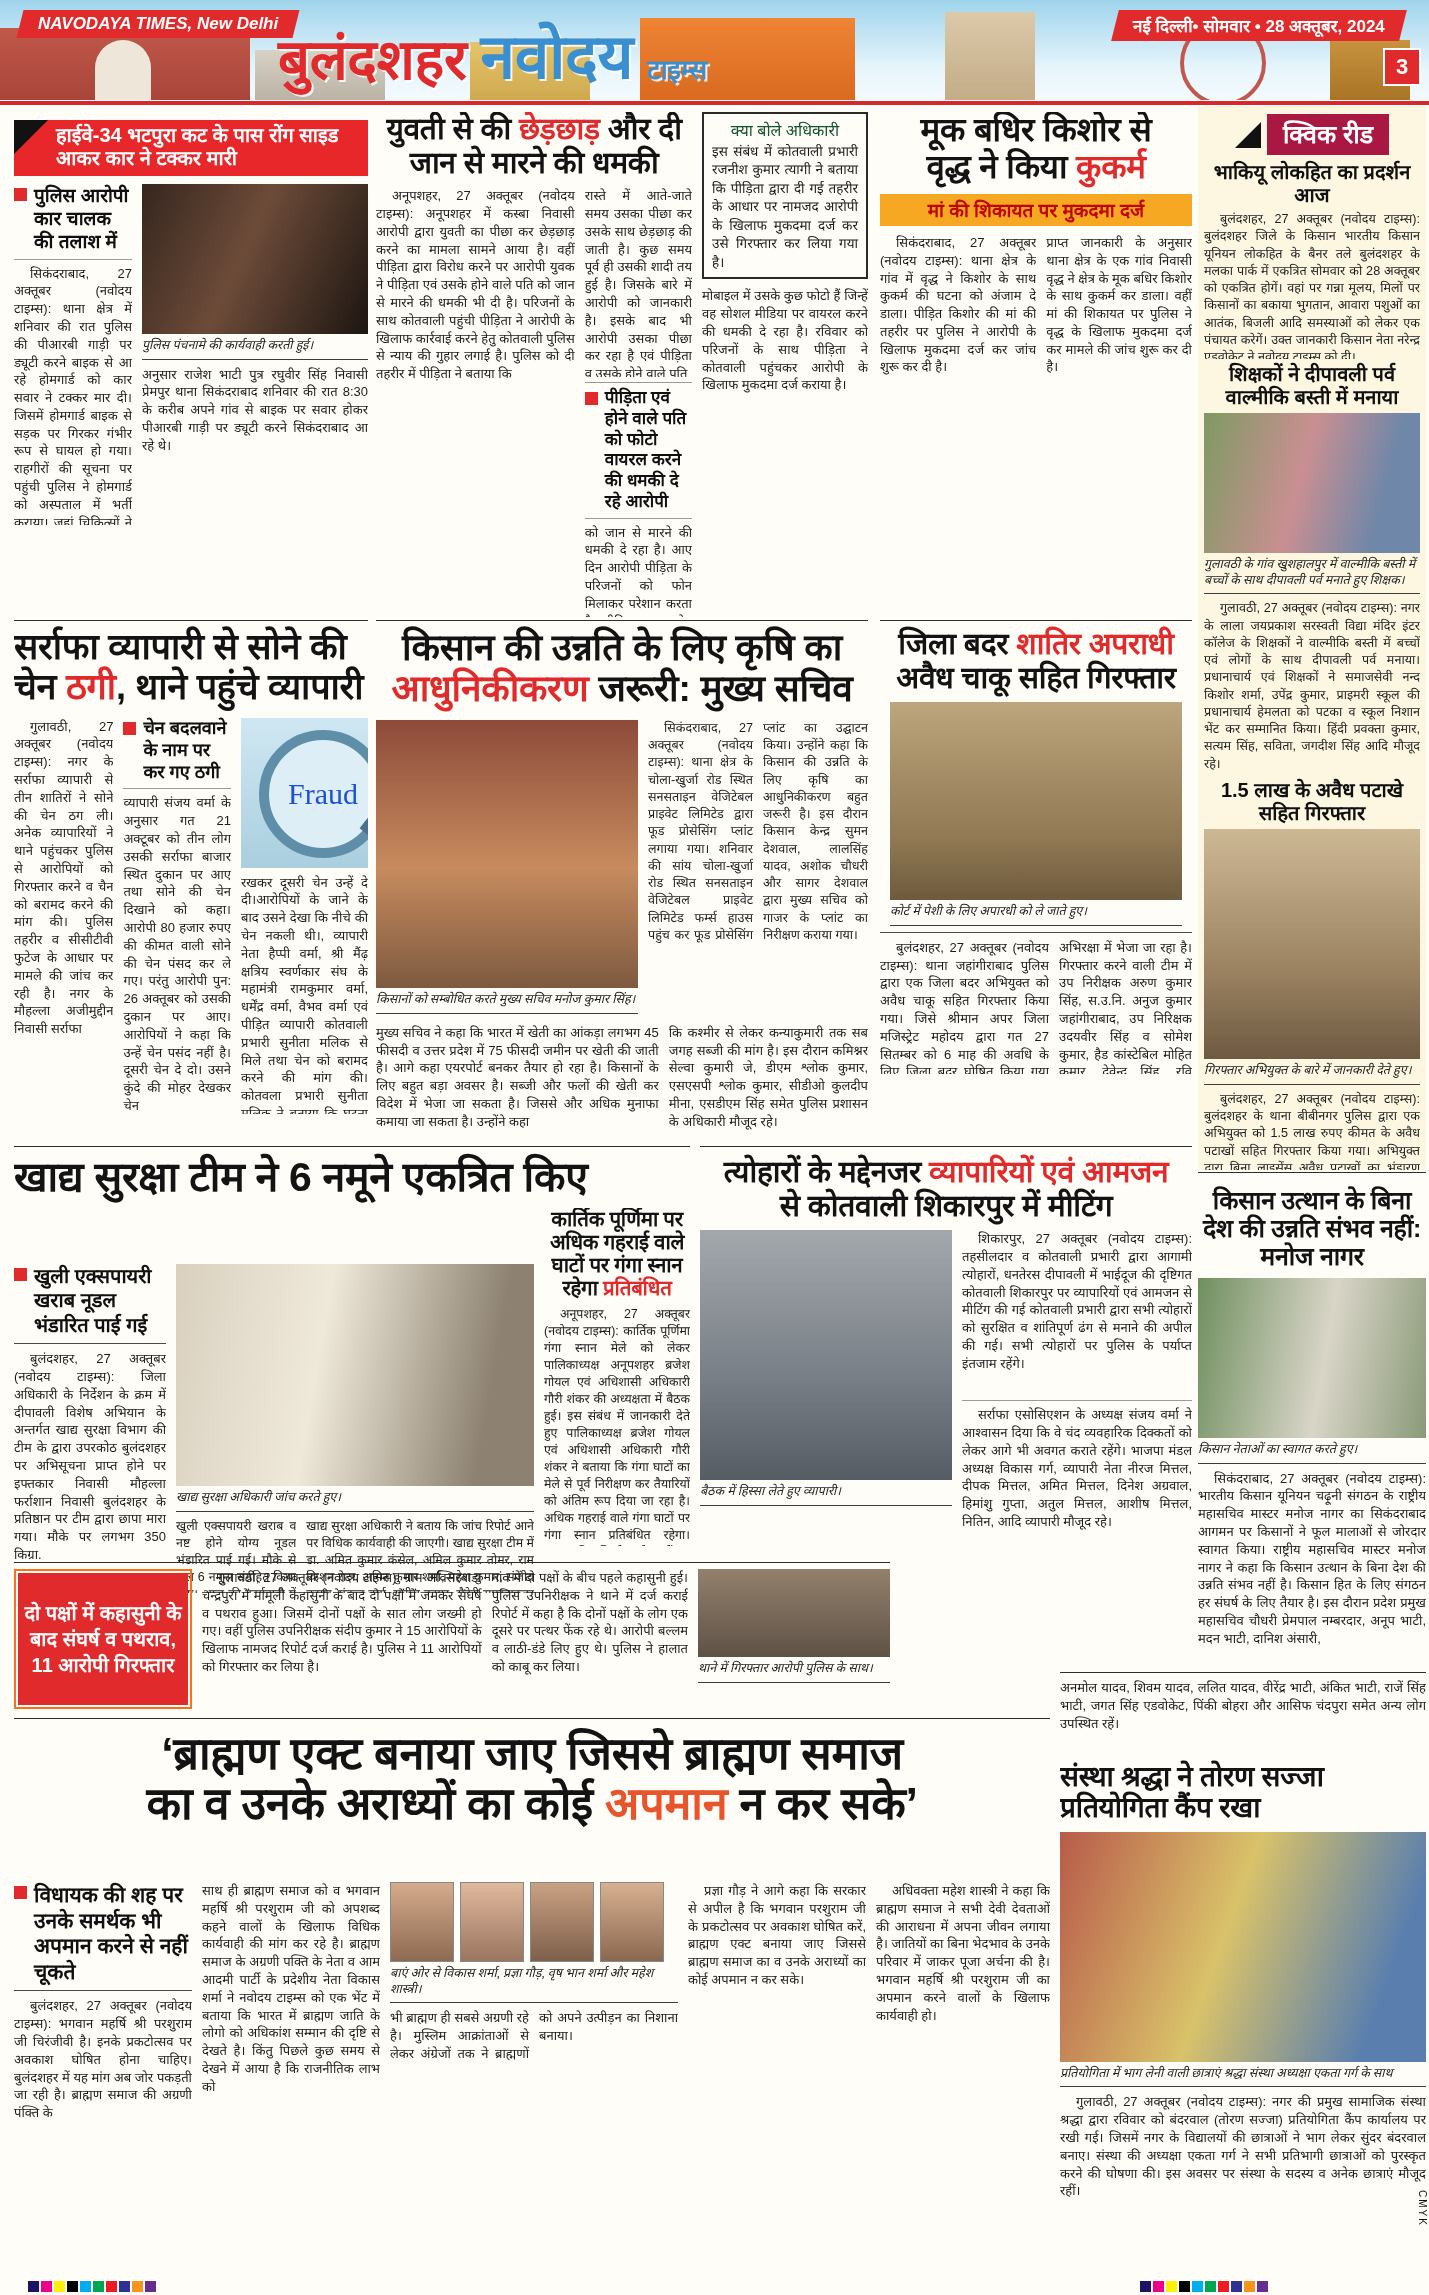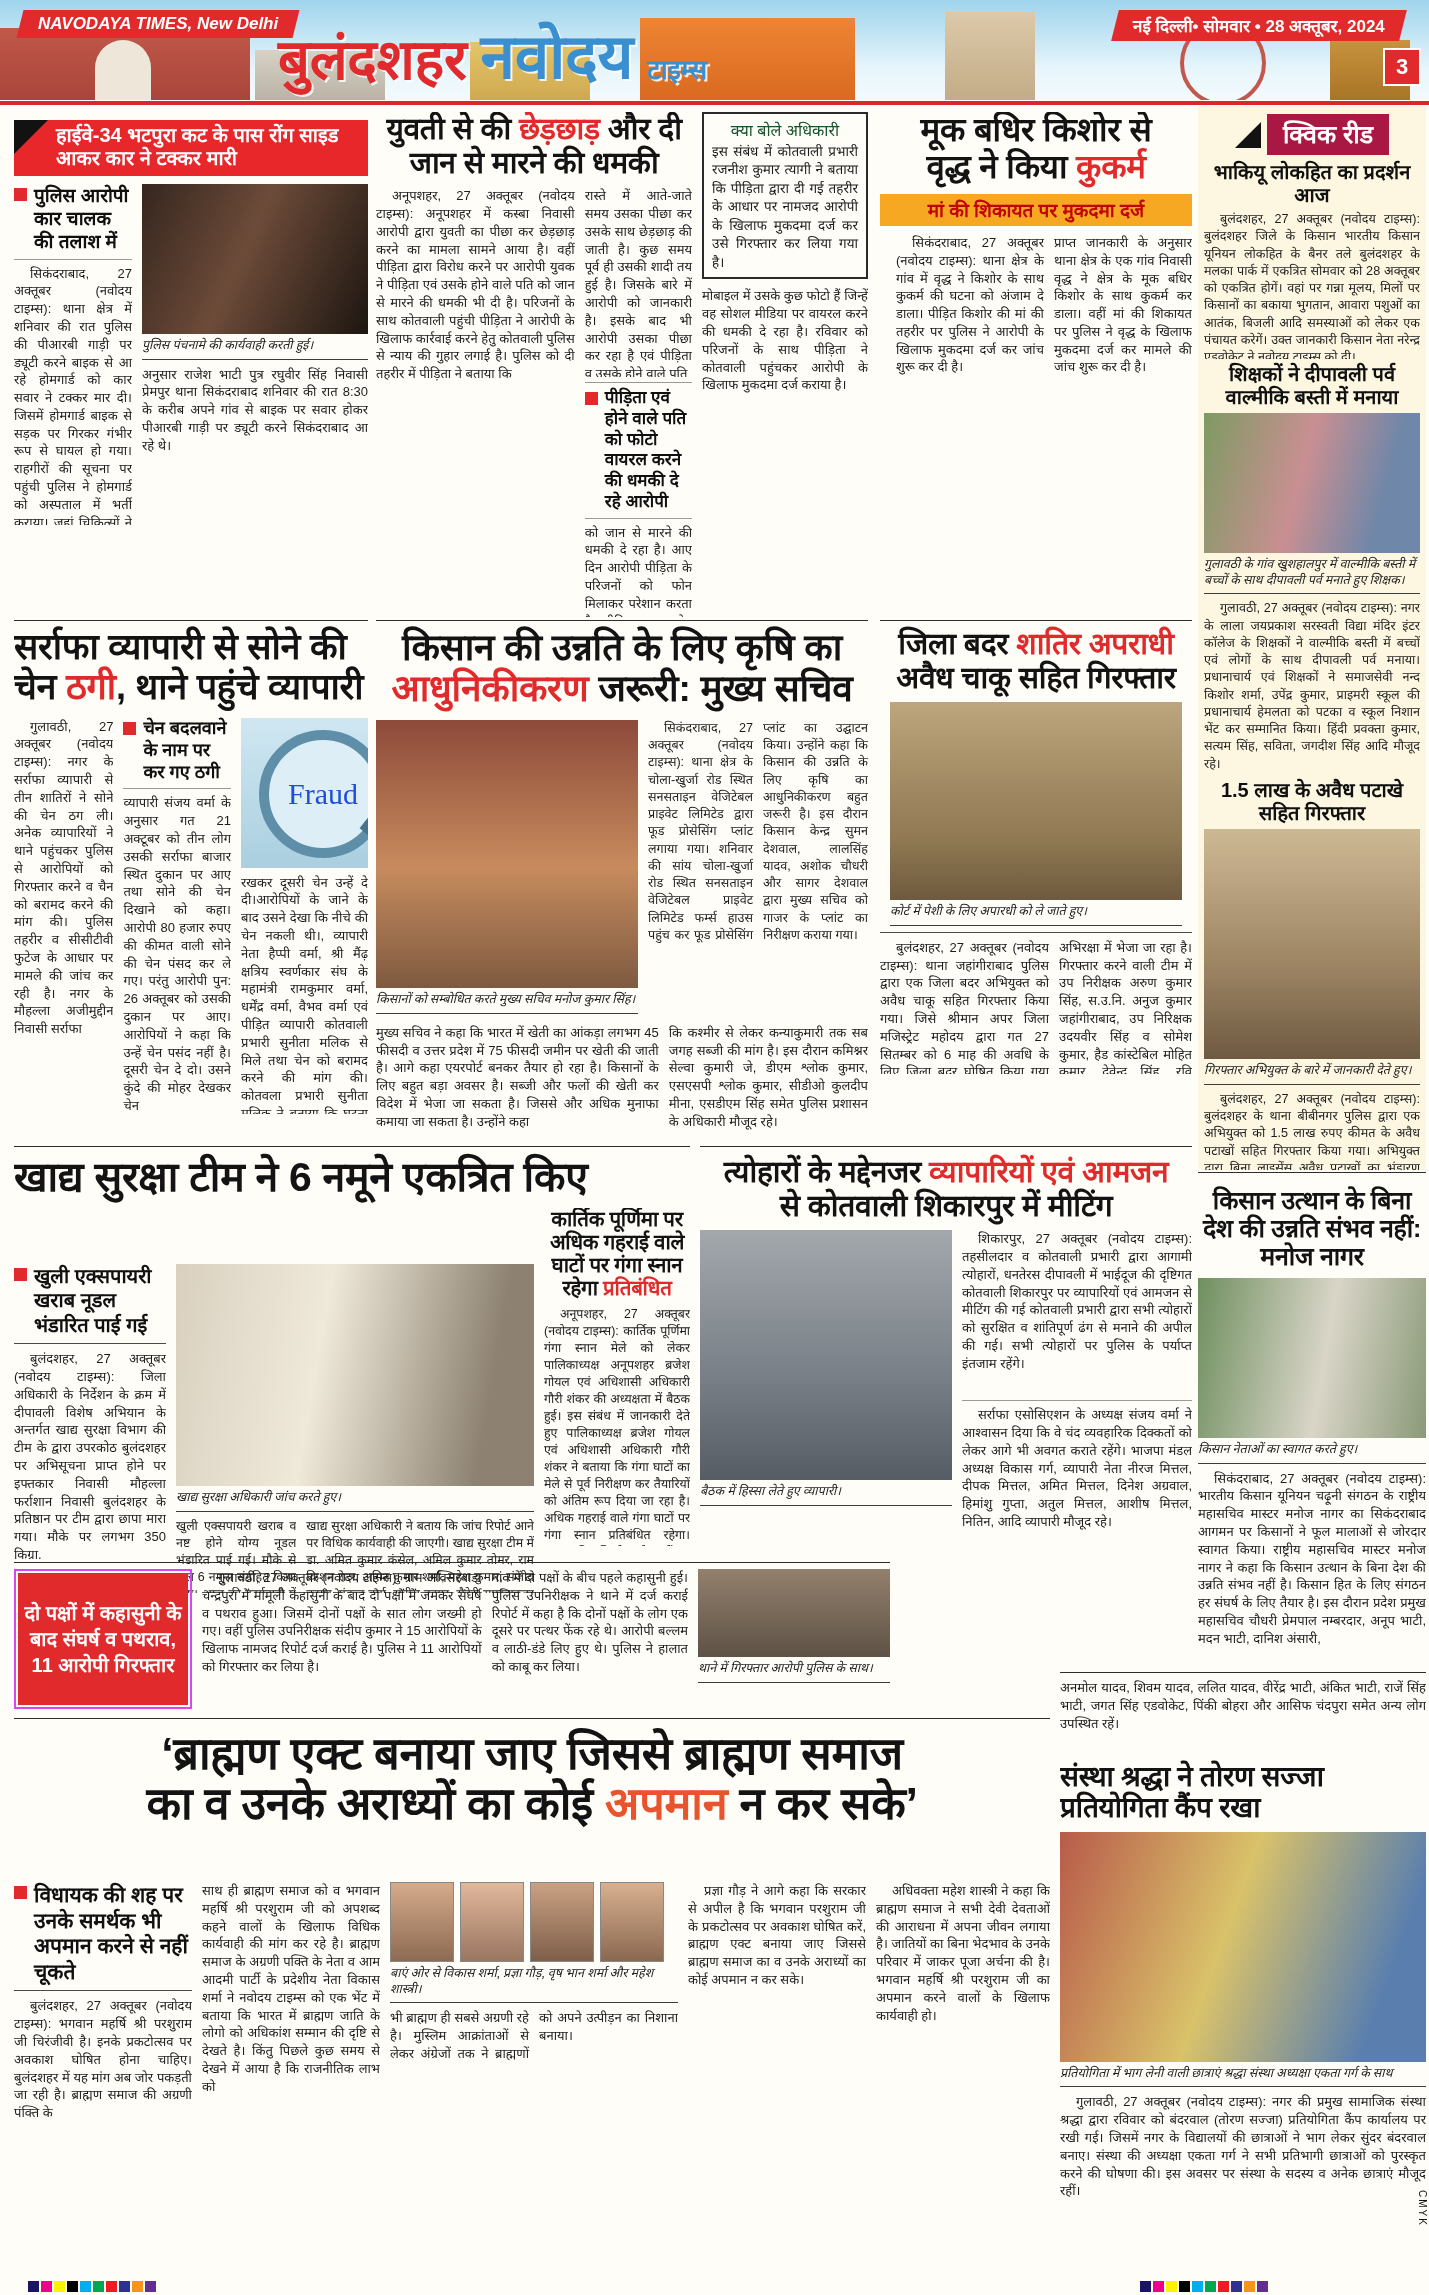--- a/index.html
+++ b/index.html
@@ -25,21 +25,21 @@
   .thinrule{border:none;border-top:1px solid #9a9a9a;margin:5px 0;}
   .tsep{border-top:1.5px solid #2e2e2e;}
   .qr{background:#fdf7e1;}
   .qr-head{display:flex;justify-content:center;align-items:center;gap:6px;margin:4px 0 6px;}
   .qr-head .tri{width:0;height:0;border-bottom:26px solid #121212;border-left:26px solid transparent;}
   .qr-badge{background:#a81843;color:#fff;font-weight:bold;font-size:25px;padding:2px 16px 5px;}
   .qr-title{font-weight:bold;font-size:20px;line-height:1.15;text-align:center;color:#101010;margin:4px 0;}
   .subhead-orange{background:#f7a823;color:#c00505;font-weight:bold;font-size:19px;padding:3px 8px;text-align:center;}
   .officials{border:2px solid #2a2a2a;padding:5px 8px;background:#fffdf7;}
   .officials .t{color:#14532d;font-weight:normal;font-size:16px;text-align:center;margin-bottom:2px;}
-  .redbox{border:2px solid #d946ef;padding:2px;height:100%;box-sizing:border-box;}
+  .redbox{border:2px solid #f97316;padding:2px;height:100%;box-sizing:border-box;}
   .redbox .in{background:#e02a2c;color:#fff;font-weight:bold;font-size:20px;line-height:1.3;
               display:flex;align-items:center;justify-content:center;text-align:center;height:100%;padding:6px;box-sizing:border-box;}
   .portrait{width:62px;height:78px;border:1px solid #888;}
   .mark-sq{display:inline-block;width:11px;height:11px;margin-right:2px;}
   .ribbon{position:absolute;top:10px;background:#e02a2c;color:#fff;font-weight:bold;transform:skewX(-14deg);padding:4px 18px;}
   .ribbon>span{display:inline-block;transform:skewX(14deg);}
   .fraud-lens{position:absolute;left:18px;top:12px;width:108px;height:108px;border:10px solid #5f8fa8;border-radius:50%;
               background:#ddeef6;display:flex;align-items:center;justify-content:center;}
   .fraud-lens span{font-family:"Liberation Serif","DejaVu Serif",serif;font-size:30px;color:#1d4ed8;}
   .fraud-handle{position:absolute;left:118px;top:112px;width:46px;height:14px;background:#47738c;transform:rotate(38deg);}
@@ -130,21 +130,21 @@
     </div>
   </div>
 
   <div class="zone" style="left:880px;top:112px;width:312px;height:505px;">
     <div class="hl center" style="font-size:33px;">
       <div>मूक बधिर किशोर से</div>
       <div><span>वृद्ध ने किया </span><span class="red">कुकर्म</span></div>
     </div>
     <div class="subhead-orange" style="margin:8px 0;">मां की शिकायत पर मुकदमा दर्ज</div>
     <div class="cols">
-      <div class="col body-text indent" style="height:370px;overflow:hidden;margin-left:16px;">सिकंदराबाद, 27 अक्तूबर (नवोदय टाइम्स): थाना क्षेत्र के गांव में वृद्ध ने किशोर के साथ कुकर्म की घटना को अंजाम दे डाला। पीड़ित किशोर की मां की तहरीर पर पुलिस ने आरोपी के खिलाफ मुकदमा दर्ज कर जांच शुरू कर दी है।</div>
+      <div class="col body-text indent" style="height:370px;overflow:hidden;">सिकंदराबाद, 27 अक्तूबर (नवोदय टाइम्स): थाना क्षेत्र के गांव में वृद्ध ने किशोर के साथ कुकर्म की घटना को अंजाम दे डाला। पीड़ित किशोर की मां की तहरीर पर पुलिस ने आरोपी के खिलाफ मुकदमा दर्ज कर जांच शुरू कर दी है।</div>
       <div class="col body-text" style="height:370px;overflow:hidden;">प्राप्त जानकारी के अनुसार थाना क्षेत्र के एक गांव निवासी वृद्ध ने क्षेत्र के मूक बधिर किशोर के साथ कुकर्म कर डाला। वहीं मां की शिकायत पर पुलिस ने वृद्ध के खिलाफ मुकदमा दर्ज कर मामले की जांच शुरू कर दी है।</div>
     </div>
   </div>
 
   <div class="zone qr" style="left:1198px;top:106px;width:228px;height:1064px;padding:4px 6px;box-sizing:border-box;">
     <div class="qr-head">
       <span class="tri"></span>
       <span class="qr-badge">क्विक रीड</span>
     </div>
     <div class="qr-title">भाकियू लोकहित का प्रदर्शन आज</div>

